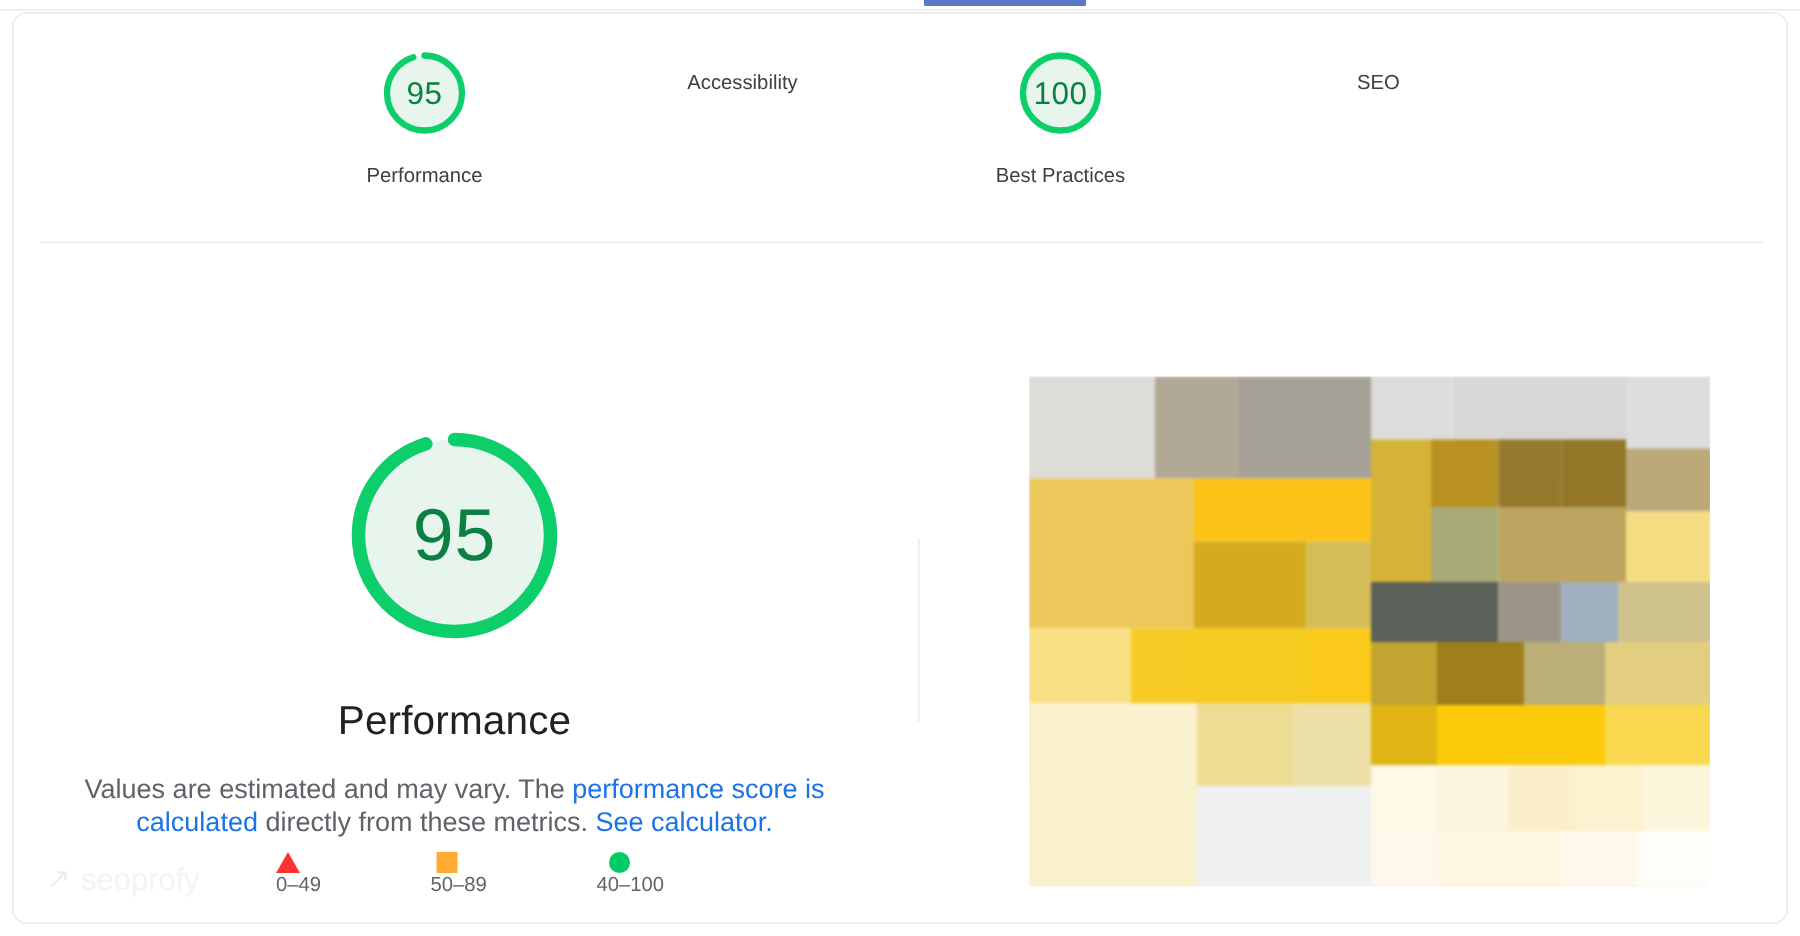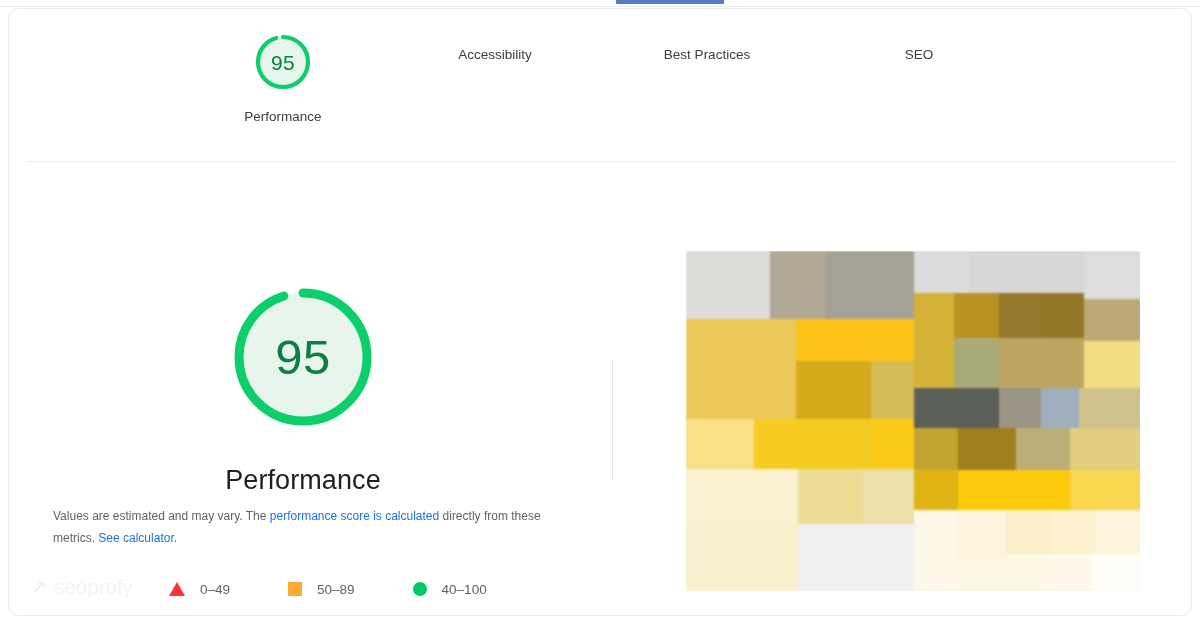--- a/index.html
+++ b/index.html
@@ -145,23 +145,24 @@
 
   .big-title {
     margin-top: 30px;
     font-size: 27px;
     color: #202124;
     font-weight: 400;
     letter-spacing: 0.1px;
   }
 
   .desc {
-    margin-top: 9px;
+    margin-top: 19px;
     width: 500px;
-    font-size: 12px;
+    text-align: center;
+    font-size: 18px;
     line-height: 22px;
     color: #5f6368;
   }
   .desc a {
     color: #1a73e8;
     text-decoration: none;
   }
 
   
   .divider-v {
@@ -195,21 +196,23 @@
   .legend {
     position: absolute;
     left: 160px;
     bottom: 18px;
     display: flex;
     align-items: center;
     gap: 0;
   }
   .legend-item {
     display: flex;
+    align-items: center;
     margin-right: 58px;
+    flex-direction: column;
   }
   .legend-item:last-child { margin-right: 0; }
   .legend-text {
     margin-left: 15px;
     font-size: 13.5px;
     color: #5f6368;
     white-space: nowrap;
   }
   .mk-tri {
     width: 0; height: 0;
@@ -271,20 +274,27 @@
               <circle cx="31" cy="31" r="25" fill="none" stroke="#0cce6b" stroke-width="4.2" stroke-linecap="round" transform="rotate(-90 31 31)" stroke-dasharray="149.23 157.08"></circle>
             </svg>
             <div class="gnum" style="color: rgb(11, 128, 67);">95</div>
           </div>
           <div class="gauge-label">Performance</div>
         </div>
         <div class="gauge-item">
           <div class="gauge-label">Accessibility</div>
         </div>
         <div class="gauge-item">
+          <div class="gauge-small">
+            <svg viewBox="0 0 62 62">
+              <circle cx="31" cy="31" r="25" fill="#e8f5ec"></circle>
+              <circle cx="31" cy="31" r="25" fill="none" stroke="#0cce6b" stroke-width="4.2" stroke-linecap="round" transform="rotate(-90 31 31)" stroke-dasharray="157.08 157.08"></circle>
+            </svg>
+            <div class="gnum" style="color: rgb(11, 128, 67);">100</div>
+          </div>
           <div class="gauge-label">Best Practices</div>
         </div>
         <div class="gauge-item">
           <div class="gauge-label">SEO</div>
         </div>
       </div>
 
     <div class="divider-h"></div>
 
     <div class="left-panel">

